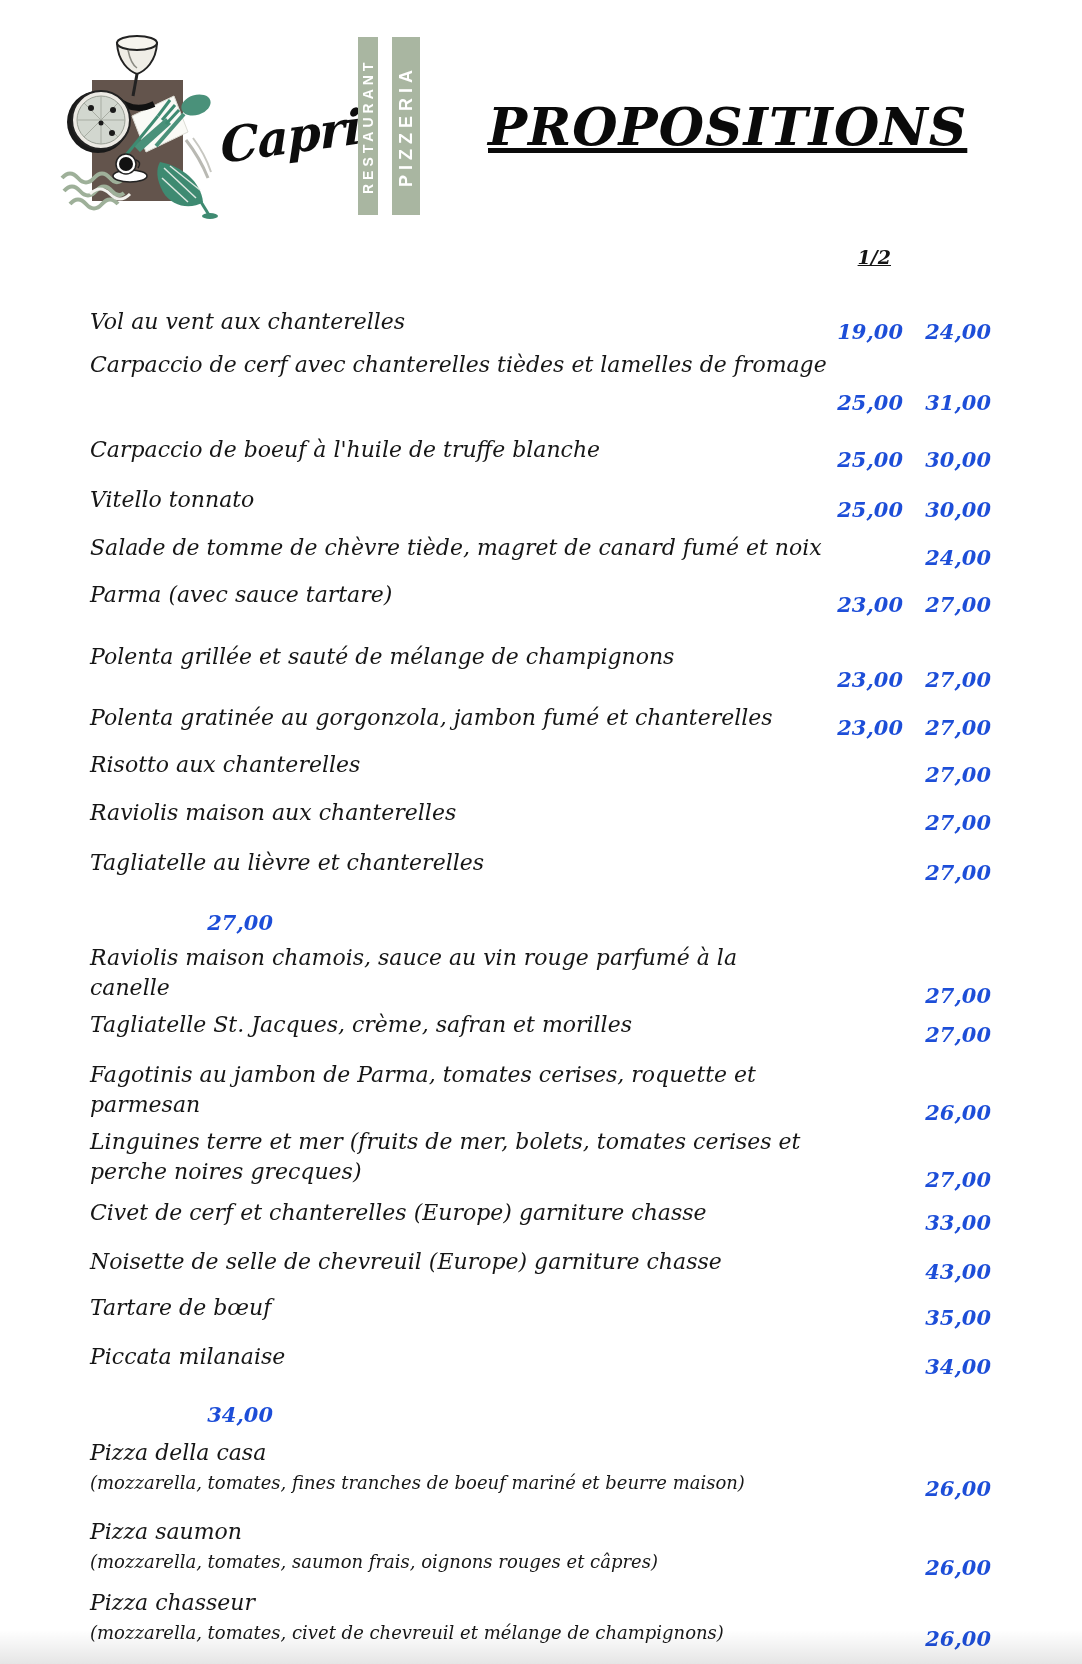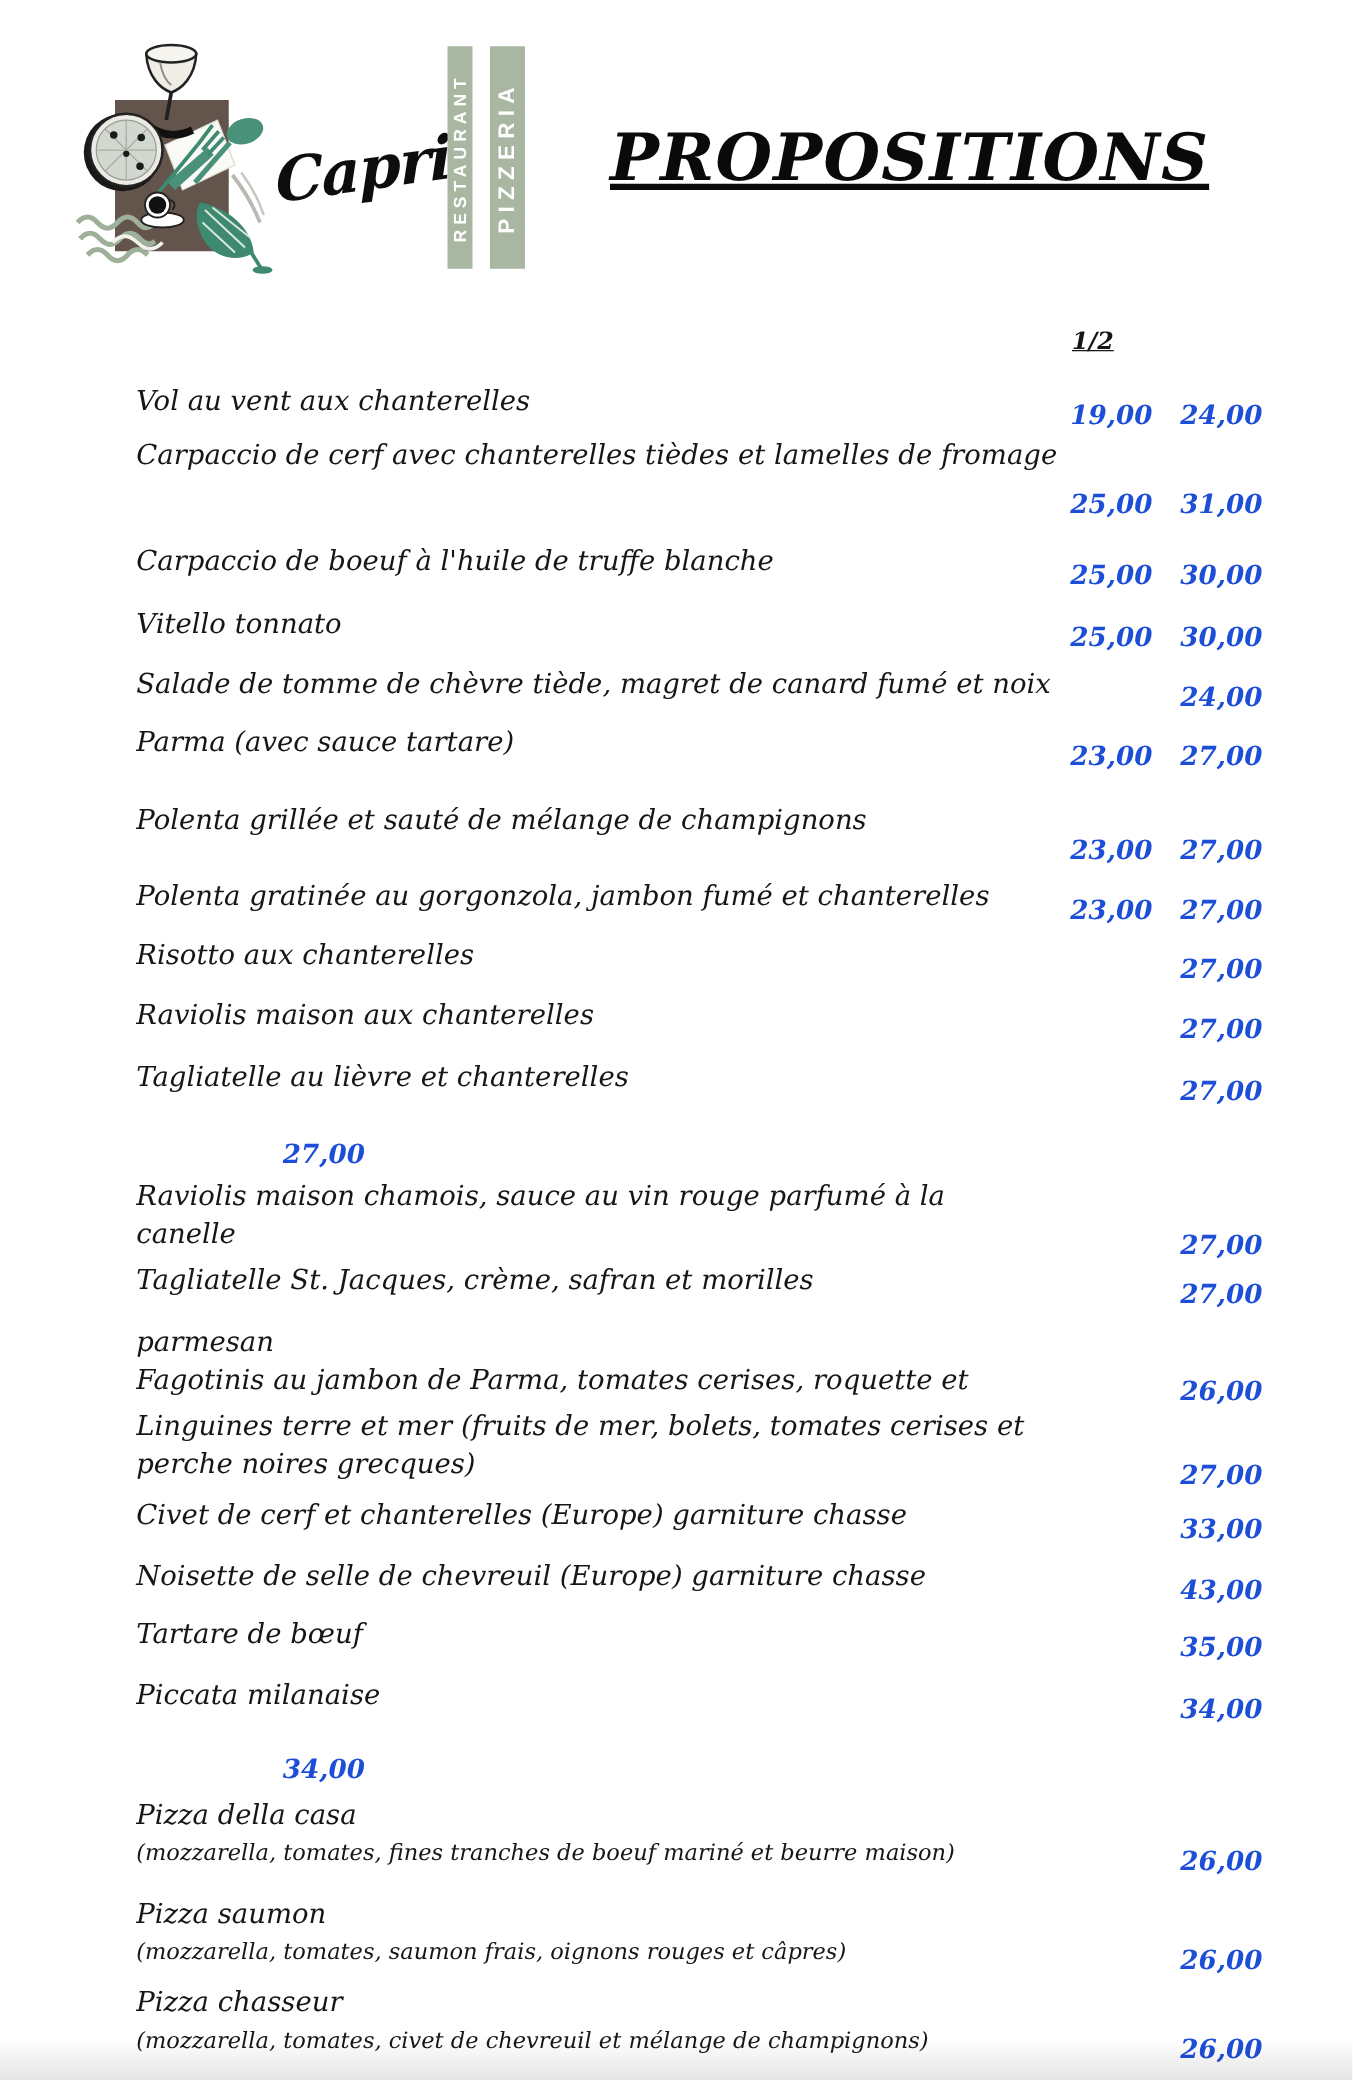--- a/index.html
+++ b/index.html
@@ -26,27 +26,27 @@
   }
   .vstrip.restaurant{left:358px;width:20px;font-size:14px;letter-spacing:4px;}
   .vstrip.pizzeria{left:392px;width:28px;font-size:18px;letter-spacing:5px;}
   .page-title{
     position:absolute;left:488px;top:96px;
     font-size:52px;font-weight:700;font-style:italic;
     letter-spacing:1px;color:#0a0a0a;white-space:nowrap;text-decoration:underline;
   }
   
   .half-header{
-    position:absolute;left:808px;top:262px;width:95px;
+    position:absolute;left:808px;top:246px;width:95px;
     text-align:right;padding-right:12px;box-sizing:border-box;
     font-size:19px;font-style:italic;font-weight:700;
     text-decoration:underline;
   }
   
-  .menu{position:absolute;left:90px;top:307px;width:901px;margin-left:19px;}
+  .menu{position:absolute;left:90px;top:307px;width:901px;}
   .row{display:flex;align-items:flex-start;}
   .name{width:718px;flex:0 0 auto;}
   .line{
     font-size:22px;font-style:italic;line-height:30px;
     white-space:nowrap;color:#161616;
   }
   .line.desc{font-size:18px;line-height:30px;}
   .price{
     font-size:21px;font-style:italic;font-weight:700;
     line-height:26px;text-align:right;color:#1d4ed8;
@@ -245,22 +245,22 @@
   <div class="row" style="min-height:50px">
     <div class="name">
         <div class="line">Tagliatelle St. Jacques, crème, safran et morilles</div>
       </div>
     <div class="price half"></div>
     <div class="price full">27,00</div>
   </div>
 
   <div class="row double" style="min-height:67px">
     <div class="name">
+      <div class="line">Fagotinis au jambon de Parma, tomates cerises, roquette et</div>
       <div class="line">parmesan</div>
-      <div class="line">Fagotinis au jambon de Parma, tomates cerises, roquette et</div>
     </div>
     <div class="price half"></div>
     <div class="price full">26,00</div>
   </div>
 
   <div class="row double" style="min-height:71px">
     <div class="name">
       <div class="line">Linguines terre et mer (fruits de mer, bolets, tomates cerises et</div>
       <div class="line">perche noires grecques)</div>
     </div>

